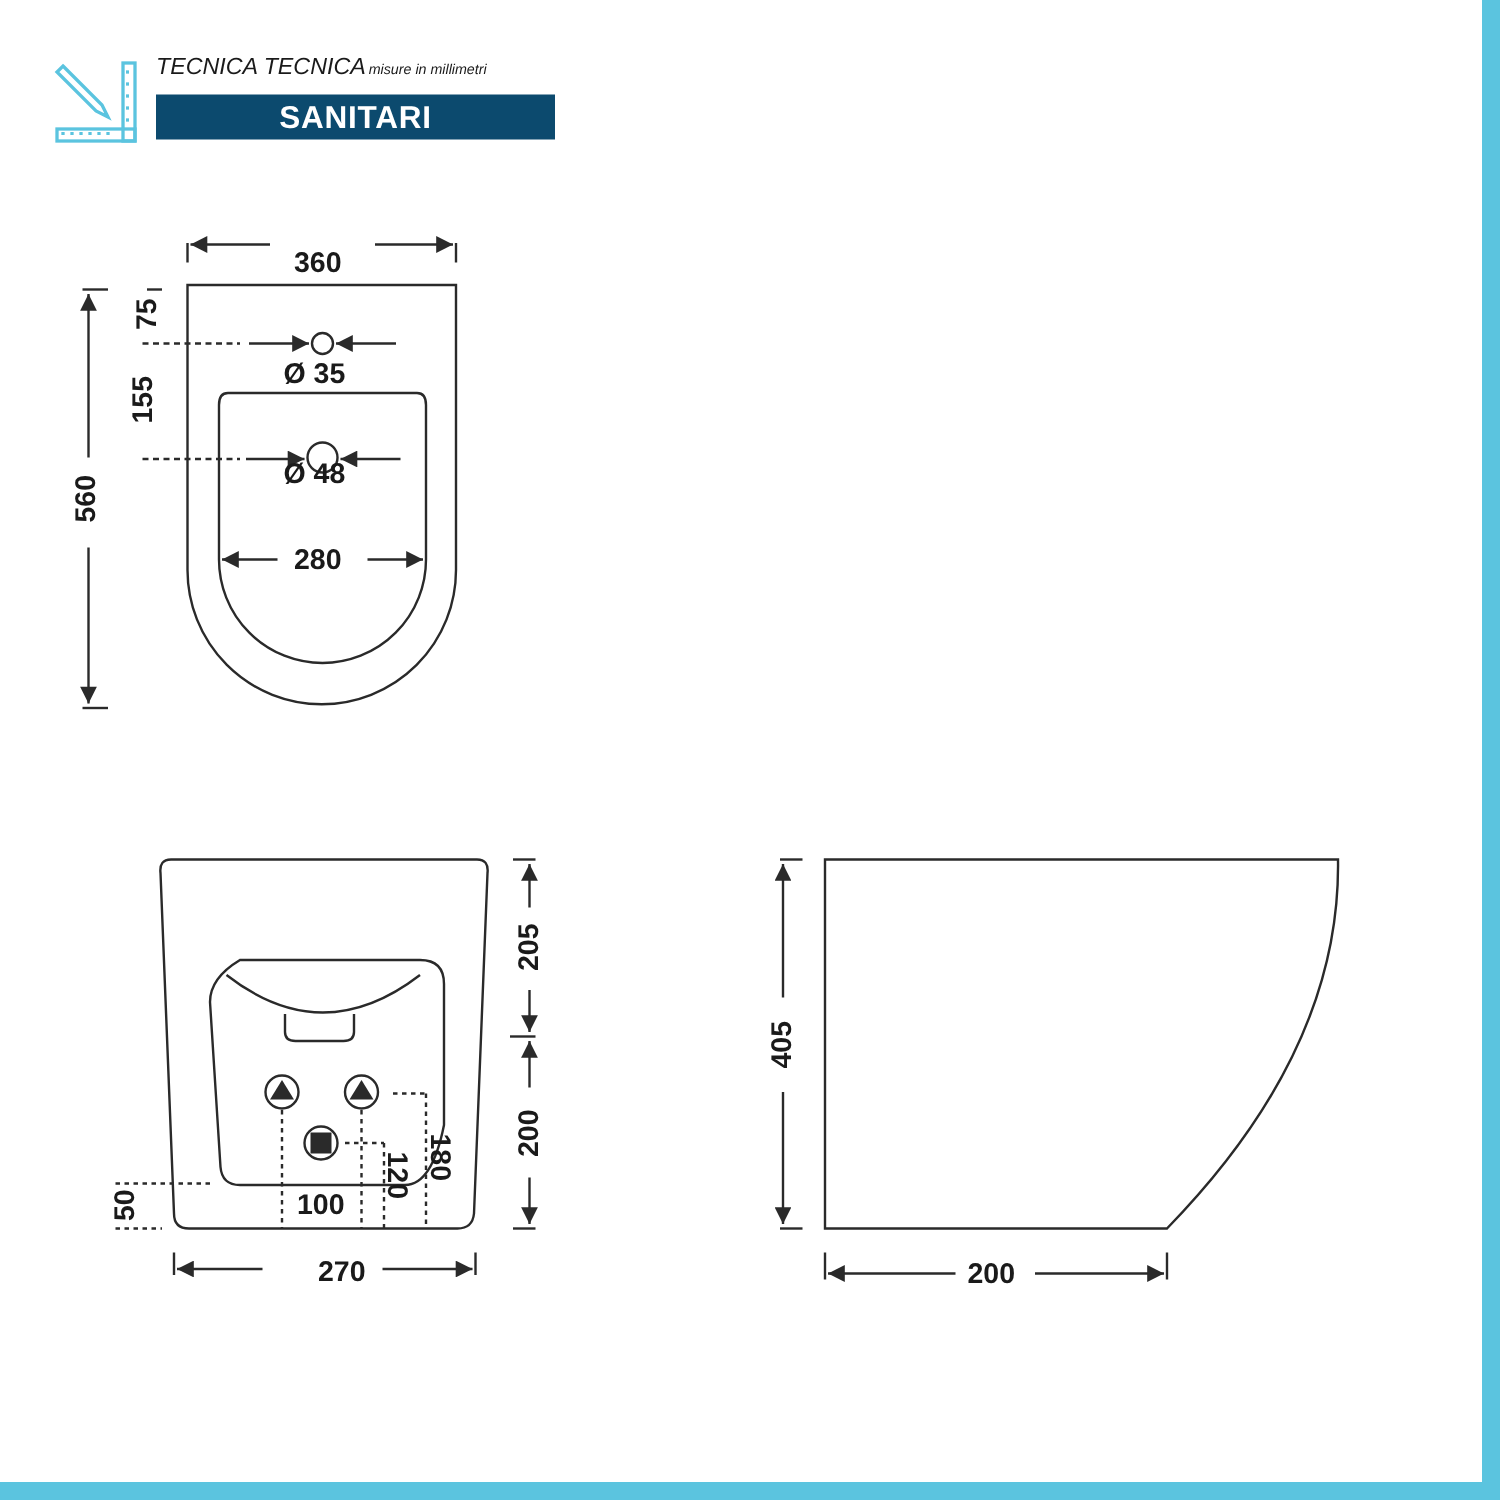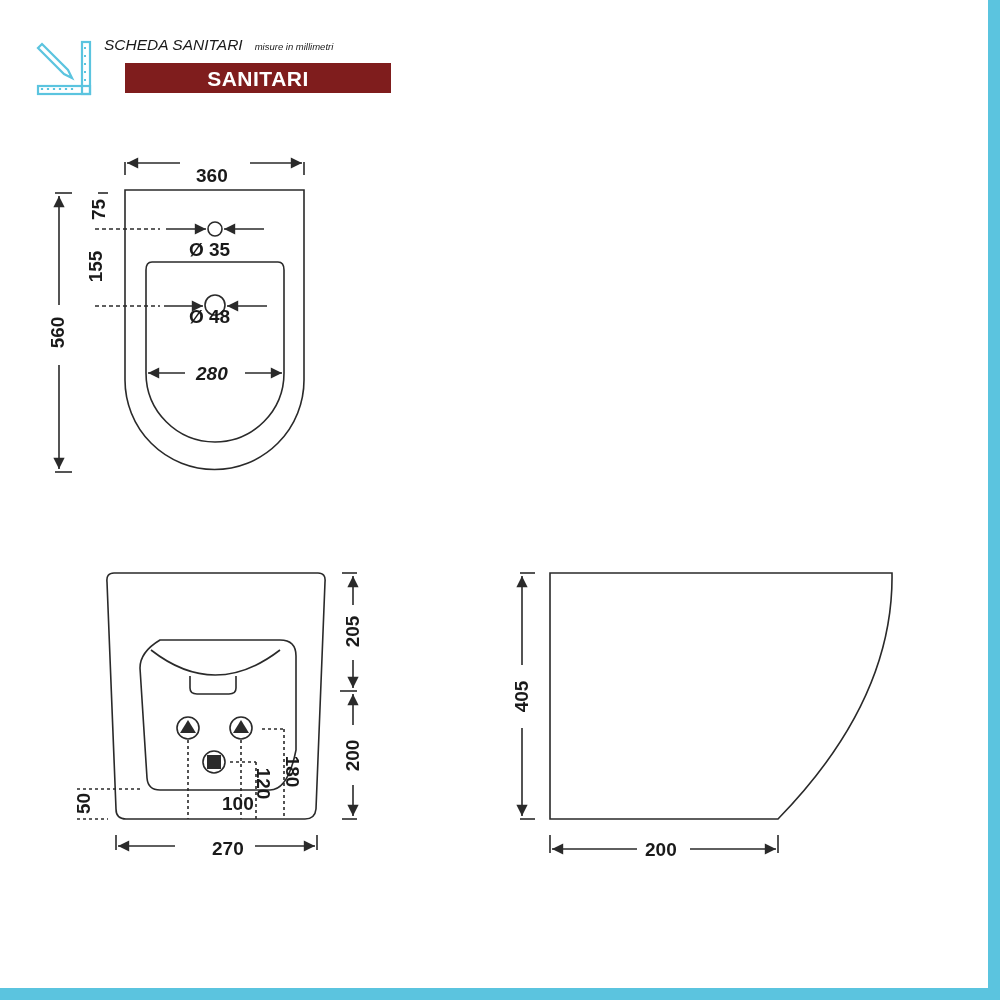--- a/index.html
+++ b/index.html
@@ -7,21 +7,21 @@
     width: 1000px; height: 1000px; position: relative; overflow: hidden;
     background: #ffffff;
     font-family: "Liberation Sans", sans-serif;
   }
   .frame-right { position: absolute; left: 988px; top: 0; width: 12px; height: 1000px; }
   .frame-bottom { position: absolute; left: 0; top: 988px; width: 1000px; height: 12px; }
   .header-title {
     position: absolute; left: 104px; top: 36px;
     font-style: italic; font-size: 15.5px; color: #1a1a1a; white-space: nowrap;
   }
-  .header-title .sub { font-size: 9.5px; margin-left: 12px; }
+  .header-title .sub { font-size: 9.5px; margin-left: 2px; }
   .header-banner {
     position: absolute; left: 104px; top: 63px; width: 266px; height: 30px;
     color: #ffffff; font-weight: bold; font-size: 21px; text-align: center; line-height: 31px;
     letter-spacing: 0.5px;
   }
   .logo { position: absolute; left: 36px; top: 40px; }
   svg.drawing { position: absolute; left: 0; top: 0; }
   .dim {
     position: absolute; font-weight: bold; font-size: 19px; color: #1a1a1a;
     white-space: nowrap; line-height: 1;
@@ -47,23 +47,23 @@
     <line x1="30" y1="50" x2="30" y2="48"></line>
       <line x1="36" y1="50" x2="36" y2="48"></line>
     <line x1="48" y1="8" x2="50" y2="8"></line>
       <line x1="48" y1="16" x2="50" y2="16"></line>
     <line x1="48" y1="24" x2="50" y2="24"></line>
       <line x1="48" y1="32" x2="50" y2="32"></line>
     <line x1="48" y1="40" x2="50" y2="40"></line>
   </g>
 </svg>
 <div class="header-title">
-  <span>SCHEDA SANITARI</span><span class="sub">misure in millimetri</span>
+  <span>TECNICA TECNICA</span><span class="sub">misure in millimetri</span>
 </div>
-<div class="header-banner" style="background:#7f1d1d;margin-left:21px;">SANITARI</div>
+<div class="header-banner" style="background:#0c4a6e;">SANITARI</div>
 
 <svg class="drawing" width="1000" height="1000" viewBox="0 0 1000 1000">
   <defs>
     <marker id="ah" viewBox="0 0 10 10" refX="10" refY="5" markerWidth="9" markerHeight="7" orient="auto-start-reverse">
       <path d="M0,0 L10,5 L0,10 Z" fill="#2a2a2a"></path>
     </marker>
   </defs>
   <g stroke="#2a2a2a" stroke-width="1.6" fill="none">
 
     <g>
@@ -145,24 +145,24 @@
     <line x1="690" y1="849" x2="776" y2="849" marker-end="url(#ah)"></line>
   </g>
 </svg>
 
 <div class="dim" style="left:196px; top:166px;">360</div>
 <div class="dim rot" style="left:42px; top:323px;">560</div>
 <div class="dim rot" style="left:88px; top:200px;">75</div>
 <div class="dim" style="left:189px; top:240px;">Ø 35</div>
 <div class="dim rot" style="left:80px; top:257px;">155</div>
 <div class="dim" style="left:189px; top:307px;">Ø 48</div>
-<div class="dim" style="left:196px; top:364px;font-style:italic;">280</div>
+<div class="dim" style="left:196px; top:364px;">280</div>
 
 <div class="dim rot" style="left:337px; top:622px;">205</div>
 <div class="dim rot" style="left:337px; top:746px;">200</div>
 <div class="dim rot" style="left:73px; top:794px;">50</div>
-<div class="dim" style="left:198px; top:794px;margin-left:24px;">100</div>
+<div class="dim" style="left:198px; top:794px;">100</div>
 <div class="dim rot90" style="left:248px; top:774px;">120</div>
 <div class="dim rot90" style="left:277px; top:762px;">180</div>
 <div class="dim" style="left:212px; top:839px;">270</div>
 
 <div class="dim rot" style="left:506px; top:687px;">405</div>
 <div class="dim" style="left:645px; top:840px;">200</div>
 
 </body></html>

